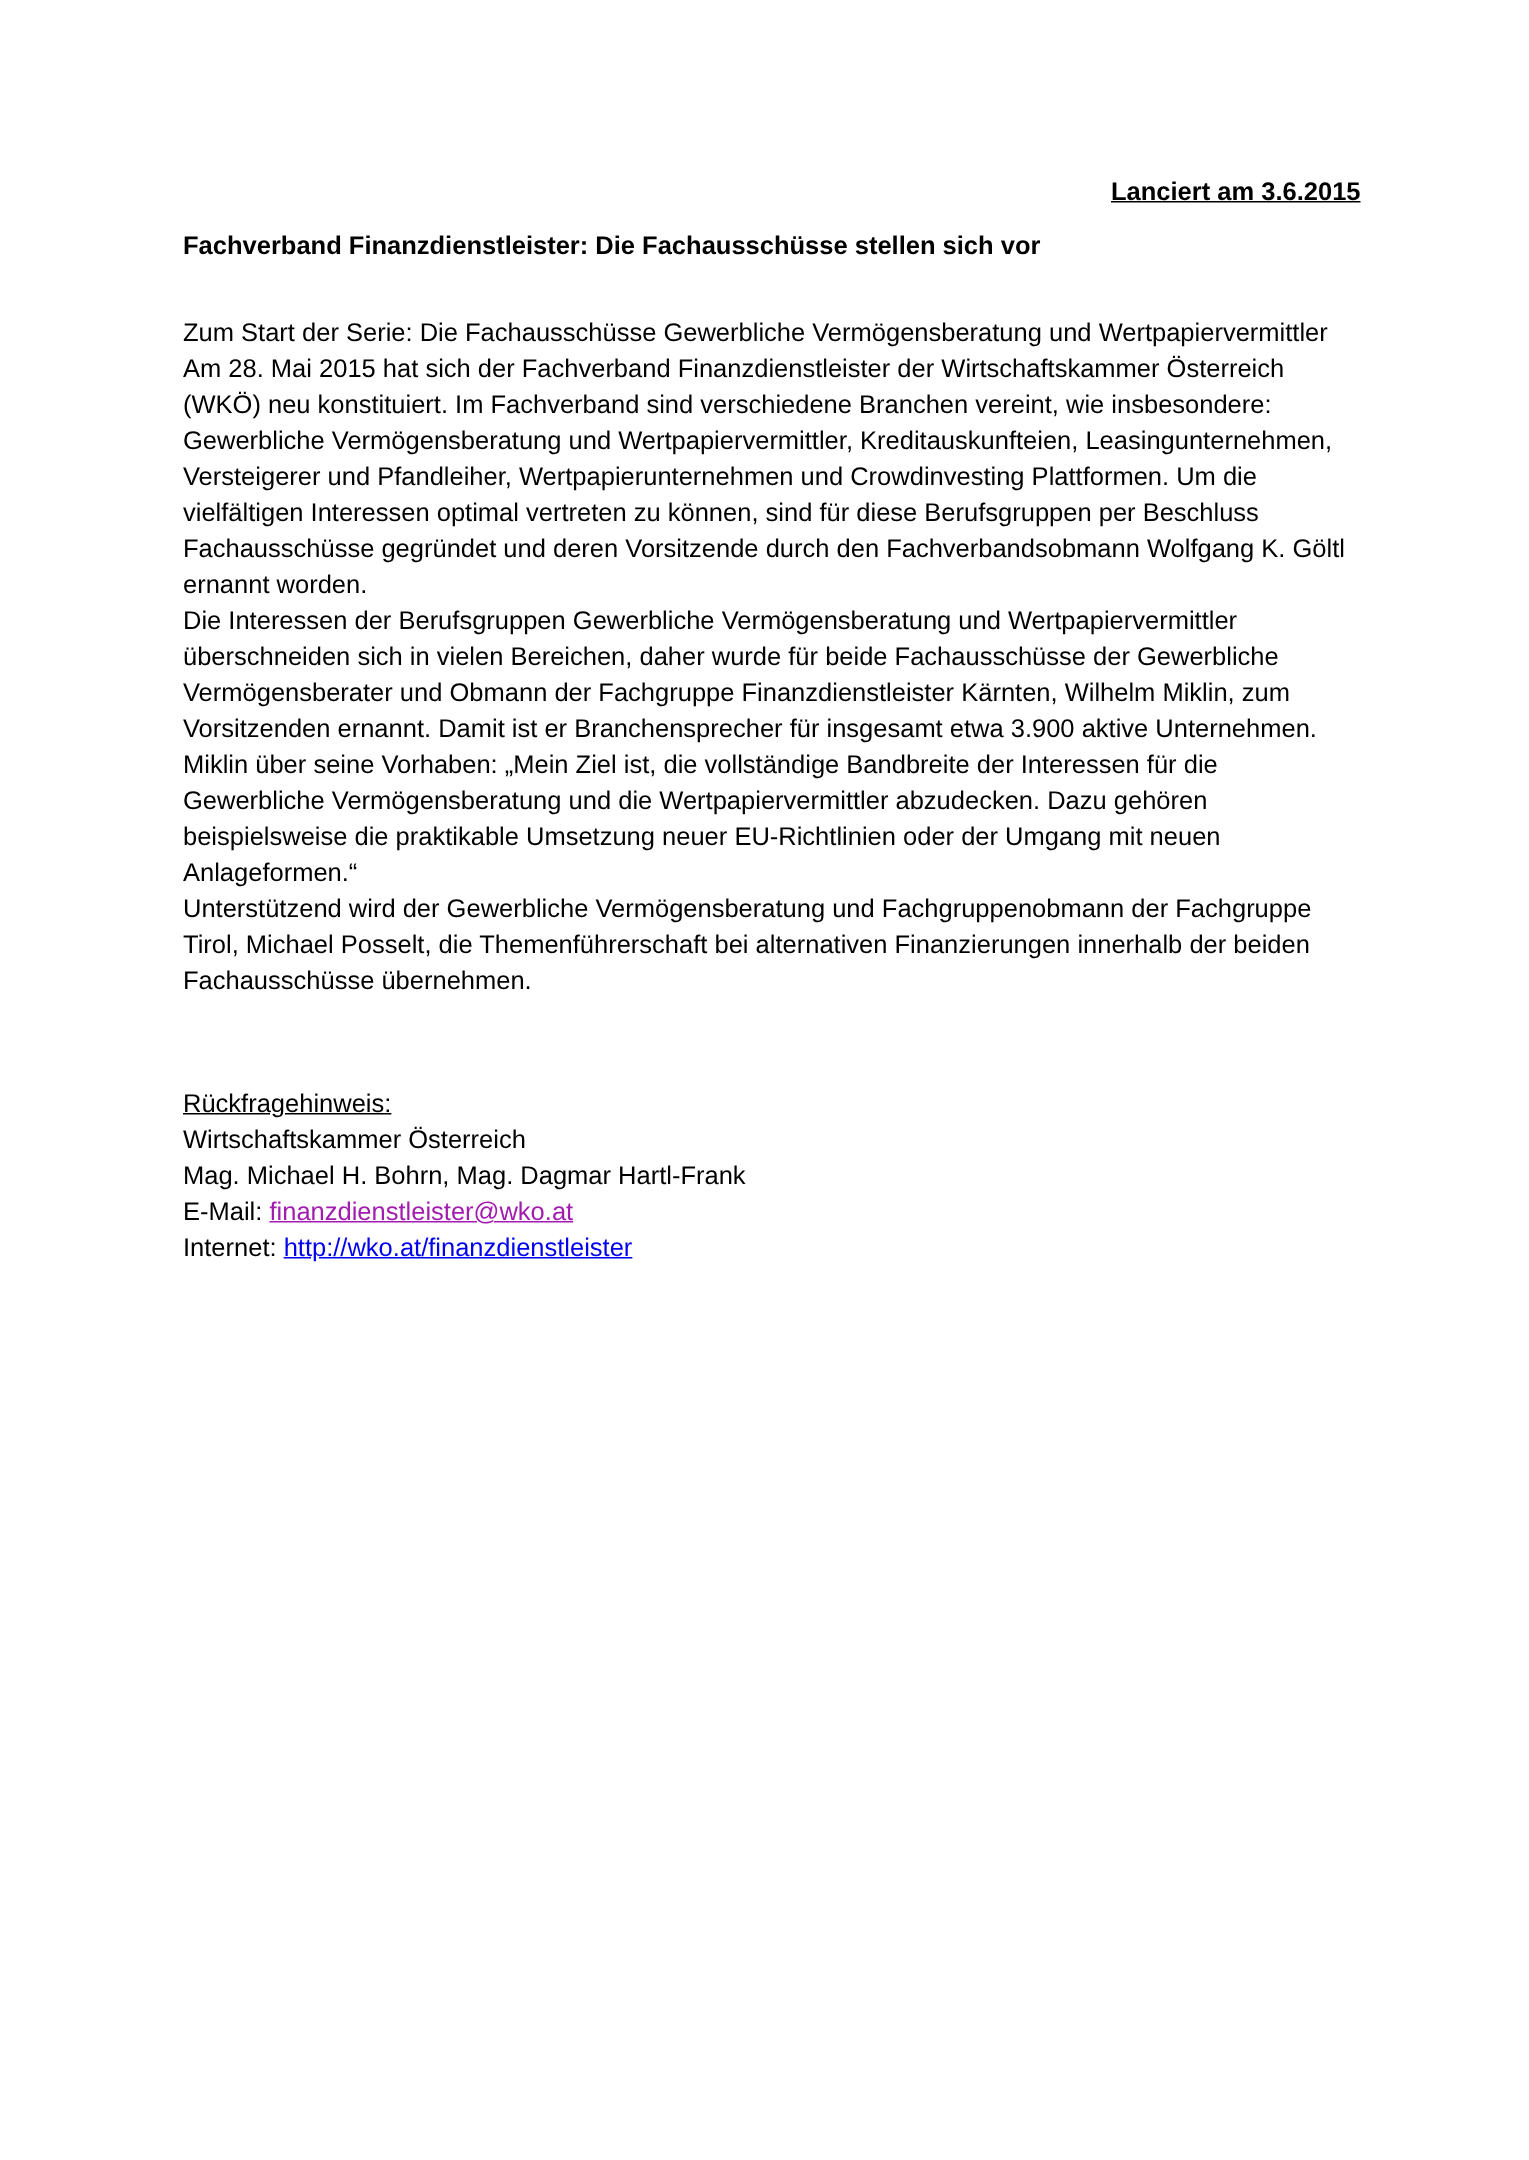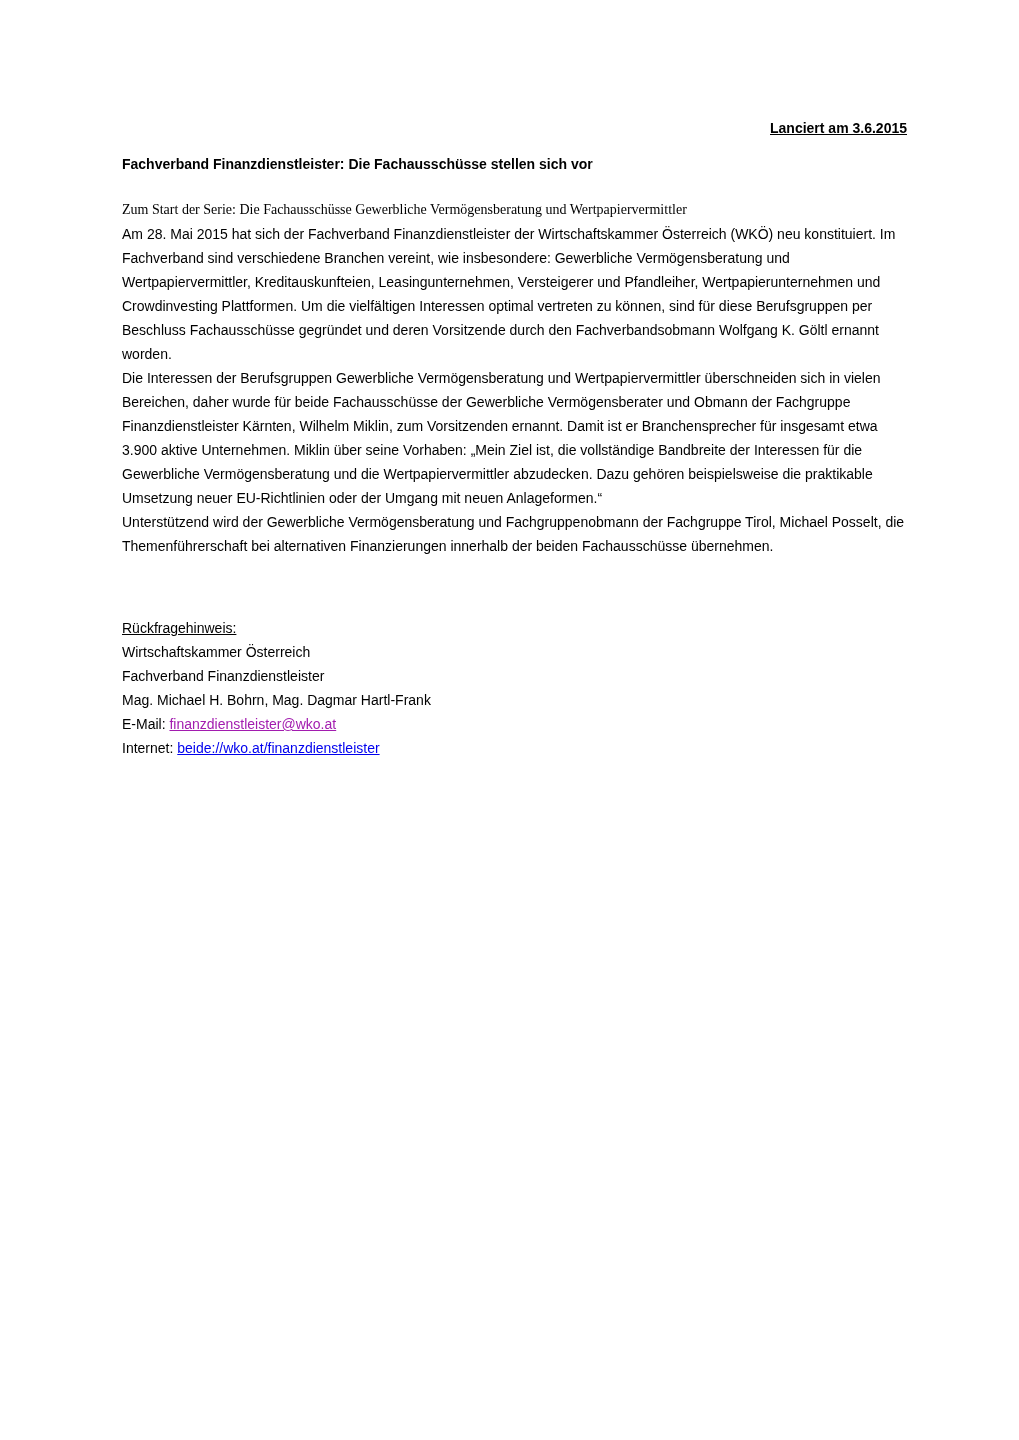--- a/index.html
+++ b/index.html
@@ -15,37 +15,36 @@
     position: relative;
     overflow: hidden;
   }
   .page {
     box-sizing: border-box;
     width: 1019px;
     height: 1440px;
     padding: 116px 112px 0 122px;
   }
   .doc-text {
-    font-size: 14px;
+    font-size: 17px;
     line-height: 24px;
   }
   .date-line {
     text-align: right;
     font-weight: bold;
   }
   .date-line span {
     text-decoration: underline;
   }
   .doc-title {
     margin-top: 12px;
     font-weight: bold;
   }
   .doc-subtitle {
-    margin-top: 22px;
-    font-family: Liberation Serif, serif;
+    margin-top: 34px;
   }
   .body-paragraph {
   }
   .contact-block {
     margin-top: 58px;
   }
   .contact-heading span {
     text-decoration: underline;
   }
   .contact-line {
@@ -73,25 +72,24 @@
 
   <div class="body-paragraph">Die Interessen der Berufsgruppen Gewerbliche Vermögensberatung und Wertpapiervermittler überschneiden sich in vielen Bereichen, daher wurde für beide Fachausschüsse der Gewerbliche Vermögensberater und Obmann der Fachgruppe Finanzdienstleister Kärnten, Wilhelm Miklin, zum Vorsitzenden ernannt. Damit ist er Branchensprecher für insgesamt etwa 3.900 aktive Unternehmen. Miklin über seine Vorhaben: „Mein Ziel ist, die vollständige Bandbreite der Interessen für die Gewerbliche Vermögensberatung und die Wertpapiervermittler abzudecken. Dazu gehören beispielsweise die praktikable Umsetzung neuer EU-Richtlinien oder der Umgang mit neuen Anlageformen.“</div>
 
   <div class="body-paragraph">Unterstützend wird der Gewerbliche Vermögensberatung und Fachgruppenobmann der Fachgruppe Tirol, Michael Posselt, die Themenführerschaft bei alternativen Finanzierungen innerhalb der beiden Fachausschüsse übernehmen.</div>
 
   <div class="contact-block">
     <div class="contact-heading">
       <span>Rückfragehinweis:</span>
     </div>
     <div class="contact-line">Wirtschaftskammer Österreich</div>
-    <div class="contact-line">Fachverband Finanzdienstleister</div>
     <div class="contact-line">Mag. Michael H. Bohrn, Mag. Dagmar Hartl-Frank</div>
     <div class="contact-line">
       <span>E-Mail:</span>
       <a class="link" style="color: #a21caf;">finanzdienstleister@wko.at</a>
     </div>
     <div class="contact-line">
       <span>Internet:</span>
-      <a class="link" style="color: rgb(0, 0, 238);">beide://wko.at/finanzdienstleister</a>
+      <a class="link" style="color: rgb(0, 0, 238);">http://wko.at/finanzdienstleister</a>
     </div>
   </div>
 
 </div>
 
 </body></html>

